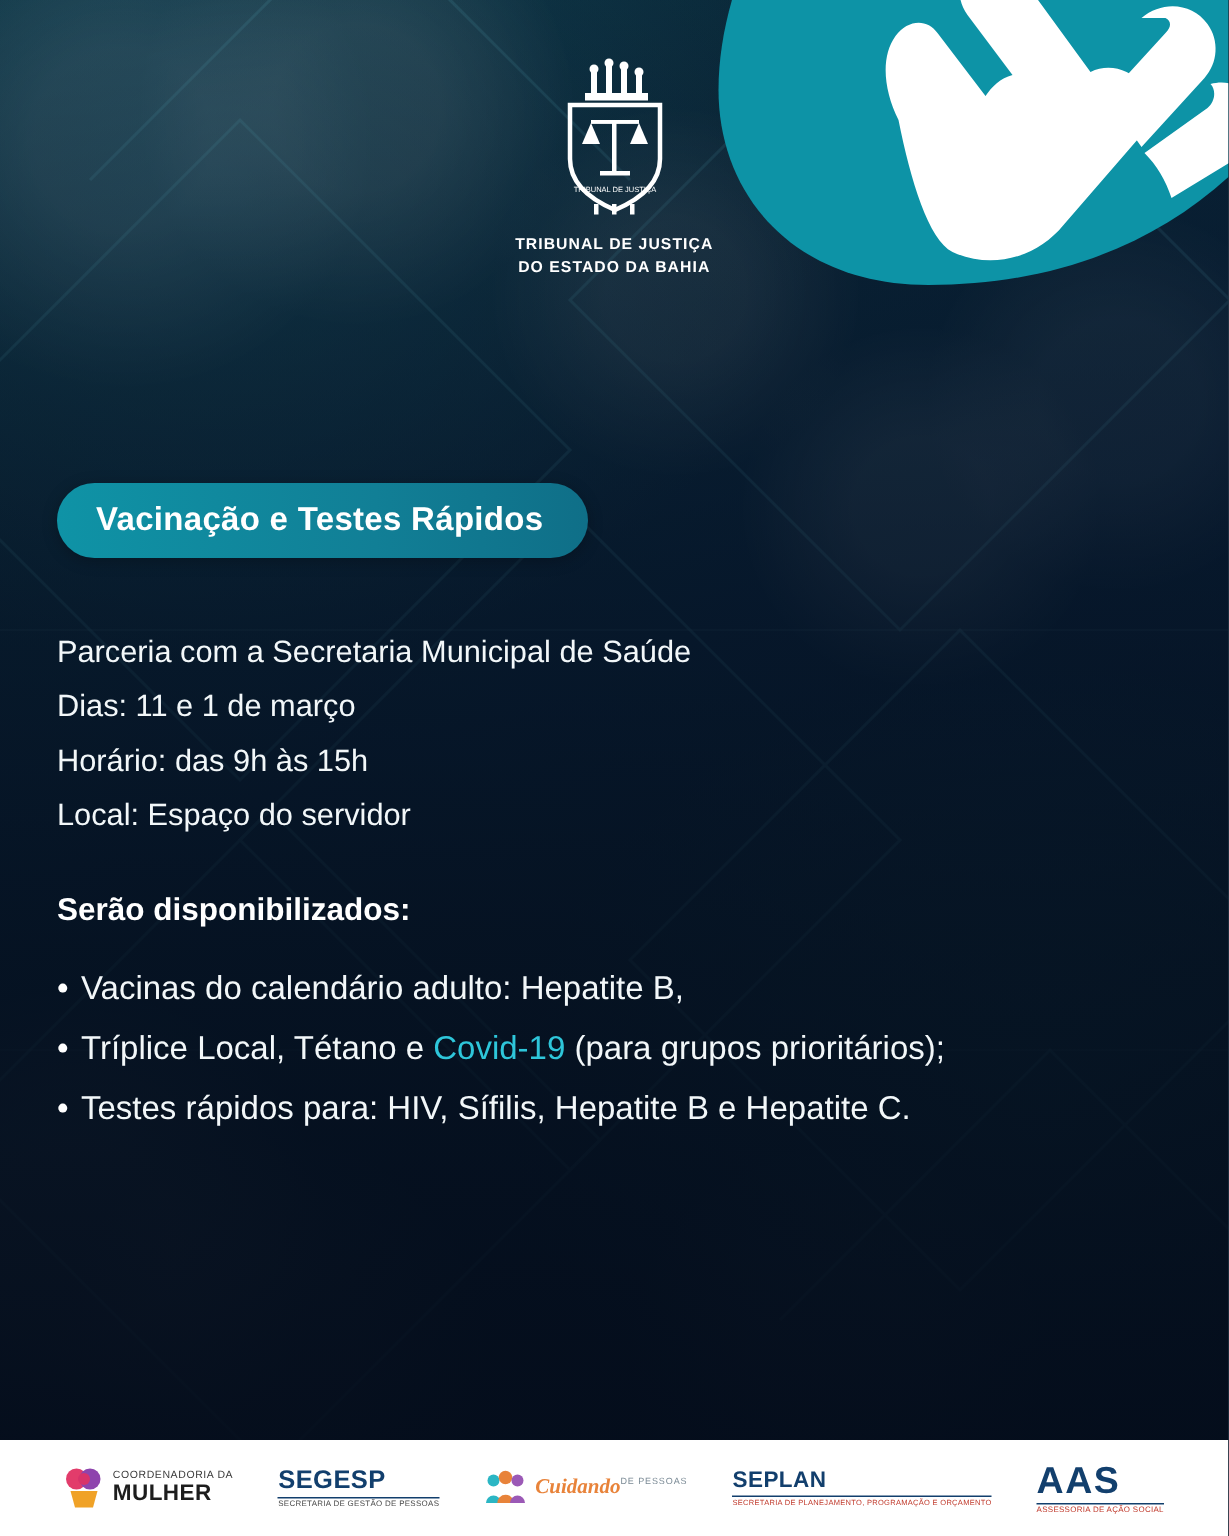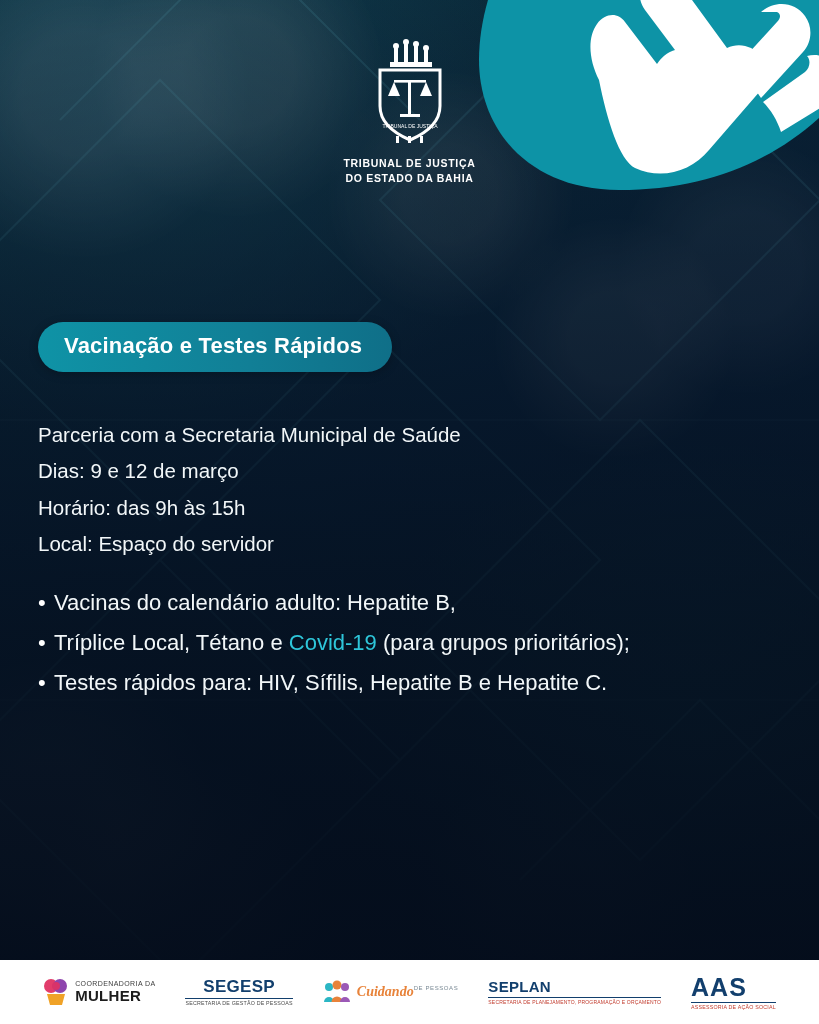--- a/index.html
+++ b/index.html
@@ -120,21 +120,21 @@
     align-items:center;
     justify-content:center;
     gap:30px;
     z-index:8;
   }
   .logo { display:flex; align-items:center; gap:6px; }
   .logo-txt { display:flex; flex-direction:column; line-height:1.05; }
   .l1 { font-size:7px; letter-spacing:.4px; color:#3b3b3b; }
   .l2 { font-size:15px; font-weight:bold; letter-spacing:.3px; color:#1d1d1d; }
   .l3 { font-size:5.3px; letter-spacing:.2px; color:#4a4a4a; }
-  .segesp .l2 { color:#123f6d; font-size:17px;text-align:center; }
+  .segesp .l2 { color:#123f6d; font-size:17px; }
   .seplan .l2 { color:#123f6d; font-size:15px; }
   .seplan .l3 { color:#c0392b; font-size:5px; }
   .aas .l2 { color:#123f6d; font-size:25px; letter-spacing:1px; }
   .aas .l3 { color:#c0392b; }
   .cuidando-txt { display:flex; line-height:1.05; }
   .cuidando-1 { font-size:14px; font-style:italic; font-weight:bold; color:#e8833a; font-family:"Liberation Serif", serif; }
   .cuidando-2 { font-size:6px; letter-spacing:.6px; color:#7a8a95; }
   .rule { height:1px; background:#123f6d; width:100%; margin:2px 0; }
 </style>
 </head>
@@ -208,25 +208,26 @@
       <div>TRIBUNAL DE JUSTIÇA</div>
       <div>DO ESTADO DA BAHIA</div>
     </div>
   </div>
 
   <div class="content">
     <div class="title-pill">Vacinação e Testes Rápidos</div>
 
     <div class="info">
       <div>Parceria com a Secretaria Municipal de Saúde</div>
-      <div>Dias: 9 e 12 de março</div>
+      <div>Dias: 11 e 1 de março</div>
       <div>Horário: das 9h às 15h</div>
       <div>Local: Espaço do servidor</div>
     </div>
 
+    <div class="section-head">Serão disponibilizados:</div>
 
     <ul class="bullets">
       <li><span>Vacinas do calendário adulto: Hepatite B,</span></li>
       <li><span>Tríplice Local, Tétano e </span><span class="hl">Covid-19</span><span> (para grupos prioritários);</span></li>
       <li><span>Testes rápidos para: HIV, Sífilis, Hepatite B e Hepatite C.</span></li>
     </ul>
   </div>
 
   <div class="footer">
 

